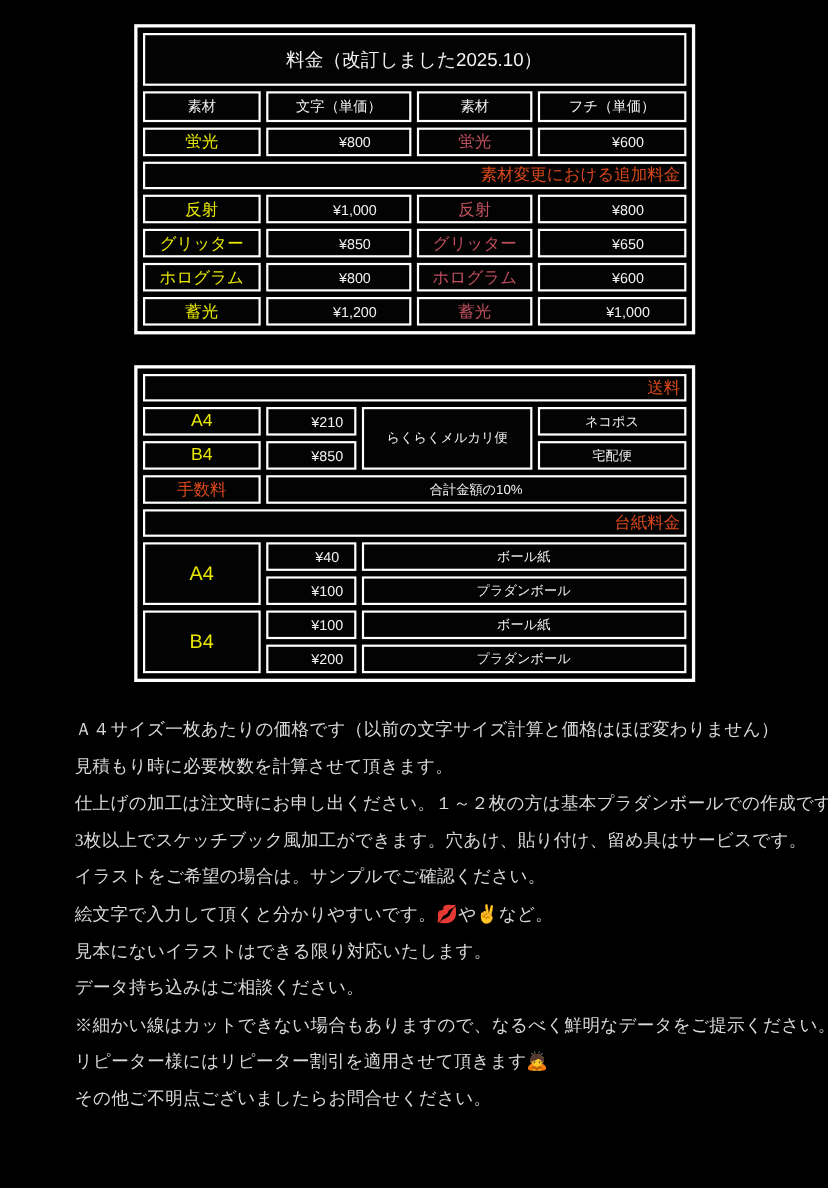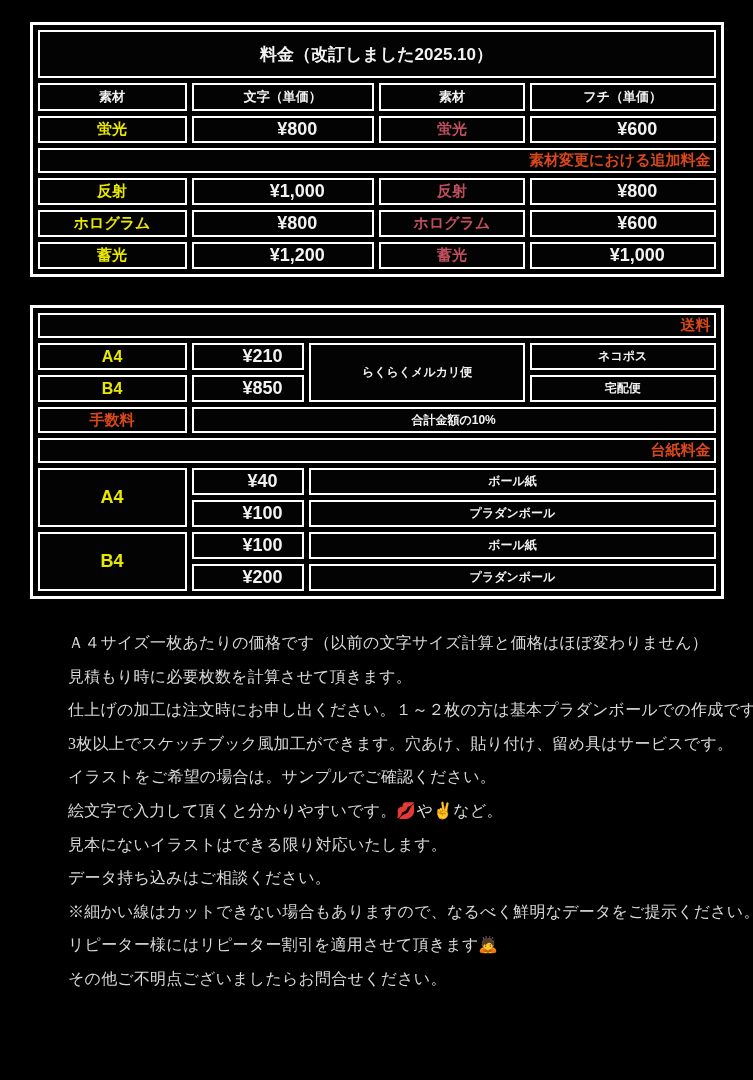--- a/index.html
+++ b/index.html
@@ -11,25 +11,24 @@
     --border:#ffffff;
   }
   *{box-sizing:border-box;}
   html,body{margin:0;padding:0;}
   body{
     width:753px;height:1080px;overflow:hidden;
     background:#000;
     font-family:"Liberation Sans","DejaVu Sans",sans-serif;
   }
   .table-frame{
-    width:694px;
+    width:510px;
     margin:0 auto;
     border:3px solid var(--border);
     background:#000;
-    font-weight:bold;
   }
   .frame-1{margin-top:22px;}
   .frame-2{margin-top:28px;}
   table{
     width:100%;
     border-collapse:separate;
     border-spacing:5px;
     table-layout:fixed;
   }
   td{
@@ -42,21 +41,21 @@
     font-size:12px;
     height:26px;
     white-space:nowrap;
     overflow:hidden;
   }
   td.title-cell{height:48px;font-size:17px;}
   td.col-header{font-size:13px;height:28px;}
   td.section-header{color:var(--orange);font-size:15px;height:24px;text-align:right;}
   td.mat-left{color:var(--yellow);font-size:15px;}
   td.mat-right{color:var(--rose);font-size:15px;}
-  td.price{font-size:18px;padding-left:32px;}
+  td.price{font-size:13px;padding-left:32px;}
   td.size-label{color:var(--yellow);font-size:16px;}
   td.size-label-big{color:var(--yellow);font-size:18px;}
   td.fee-label{color:var(--orange);font-size:15px;}
   .notes{
     margin:27px 0 0 68px;
     color:var(--note-text);
   }
   .notes p{
     margin:0;
     font-size:16px;
@@ -94,20 +93,26 @@
       <td class="price">¥600</td>
     </tr>
     <tr>
       <td class="section-header" colspan="4">素材変更における追加料金</td>
     </tr>
     <tr>
       <td class="mat-left">反射</td>
       <td class="price">¥1,000</td>
       <td class="mat-right">反射</td>
       <td class="price">¥800</td>
+    </tr>
+    <tr>
+      <td class="mat-left">グリッター</td>
+      <td class="price">¥850</td>
+      <td class="mat-right">グリッター</td>
+      <td class="price">¥650</td>
     </tr>
     <tr>
       <td class="mat-left">ホログラム</td>
       <td class="price">¥800</td>
       <td class="mat-right">ホログラム</td>
       <td class="price">¥600</td>
     </tr>
     <tr>
       <td class="mat-left">蓄光</td>
       <td class="price">¥1,200</td>

